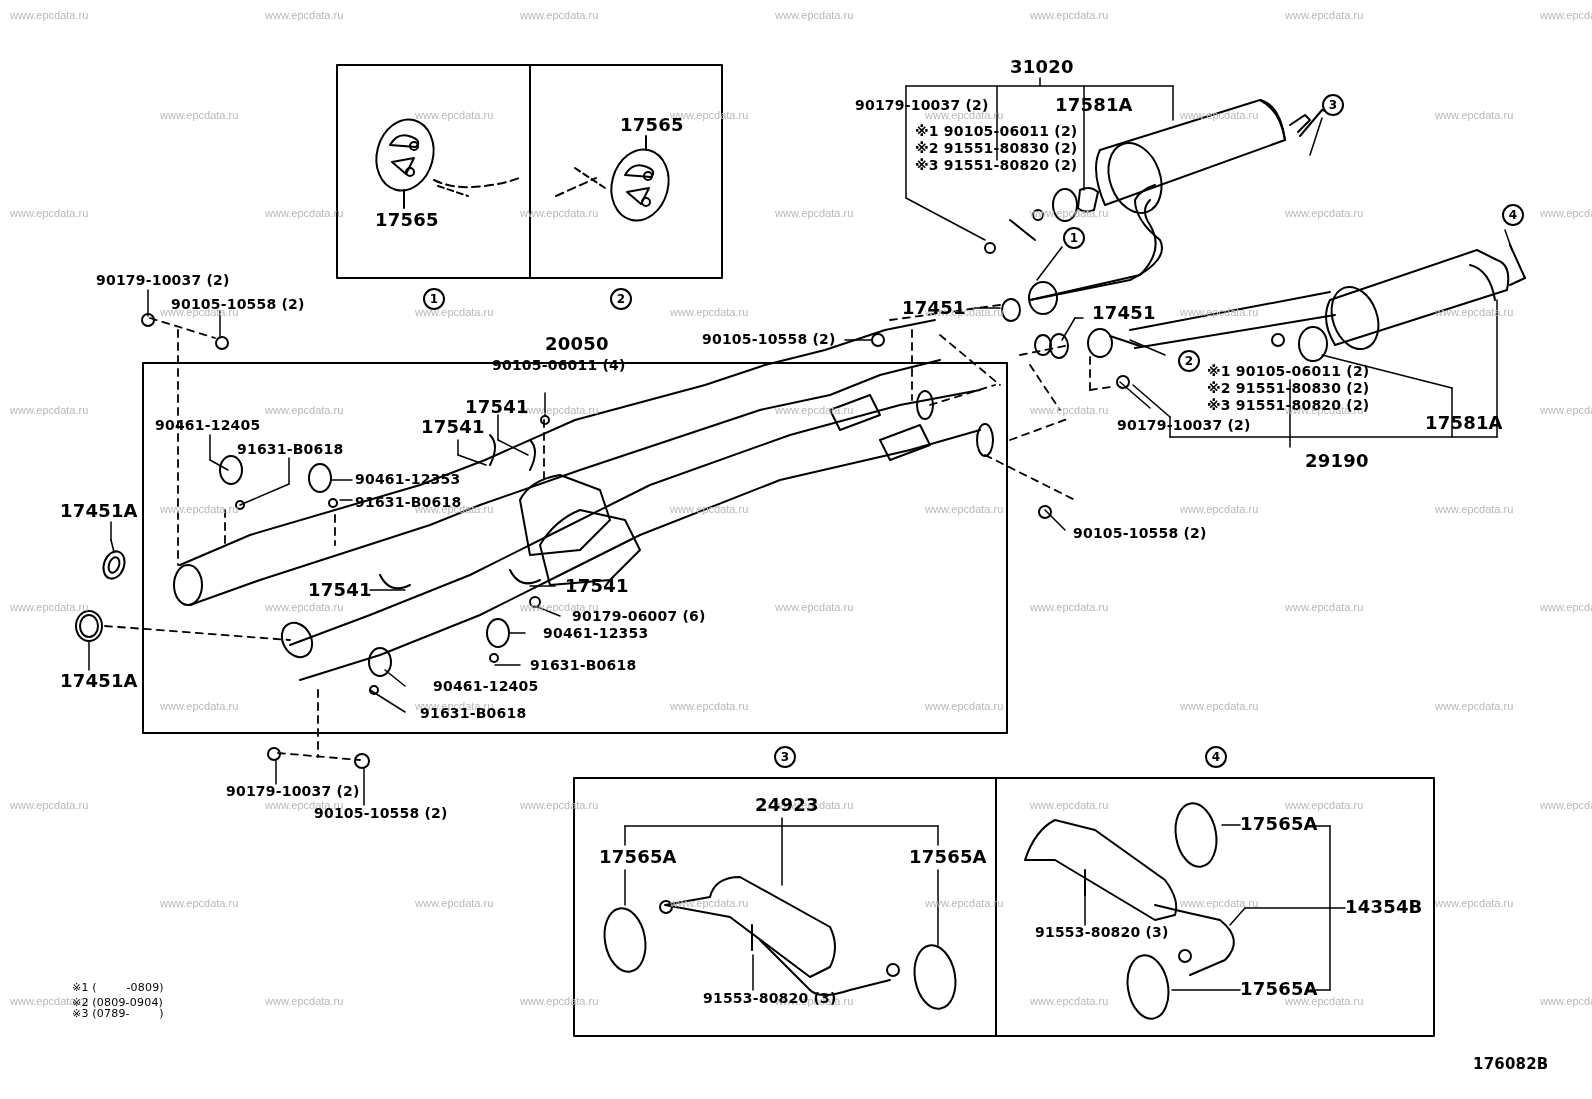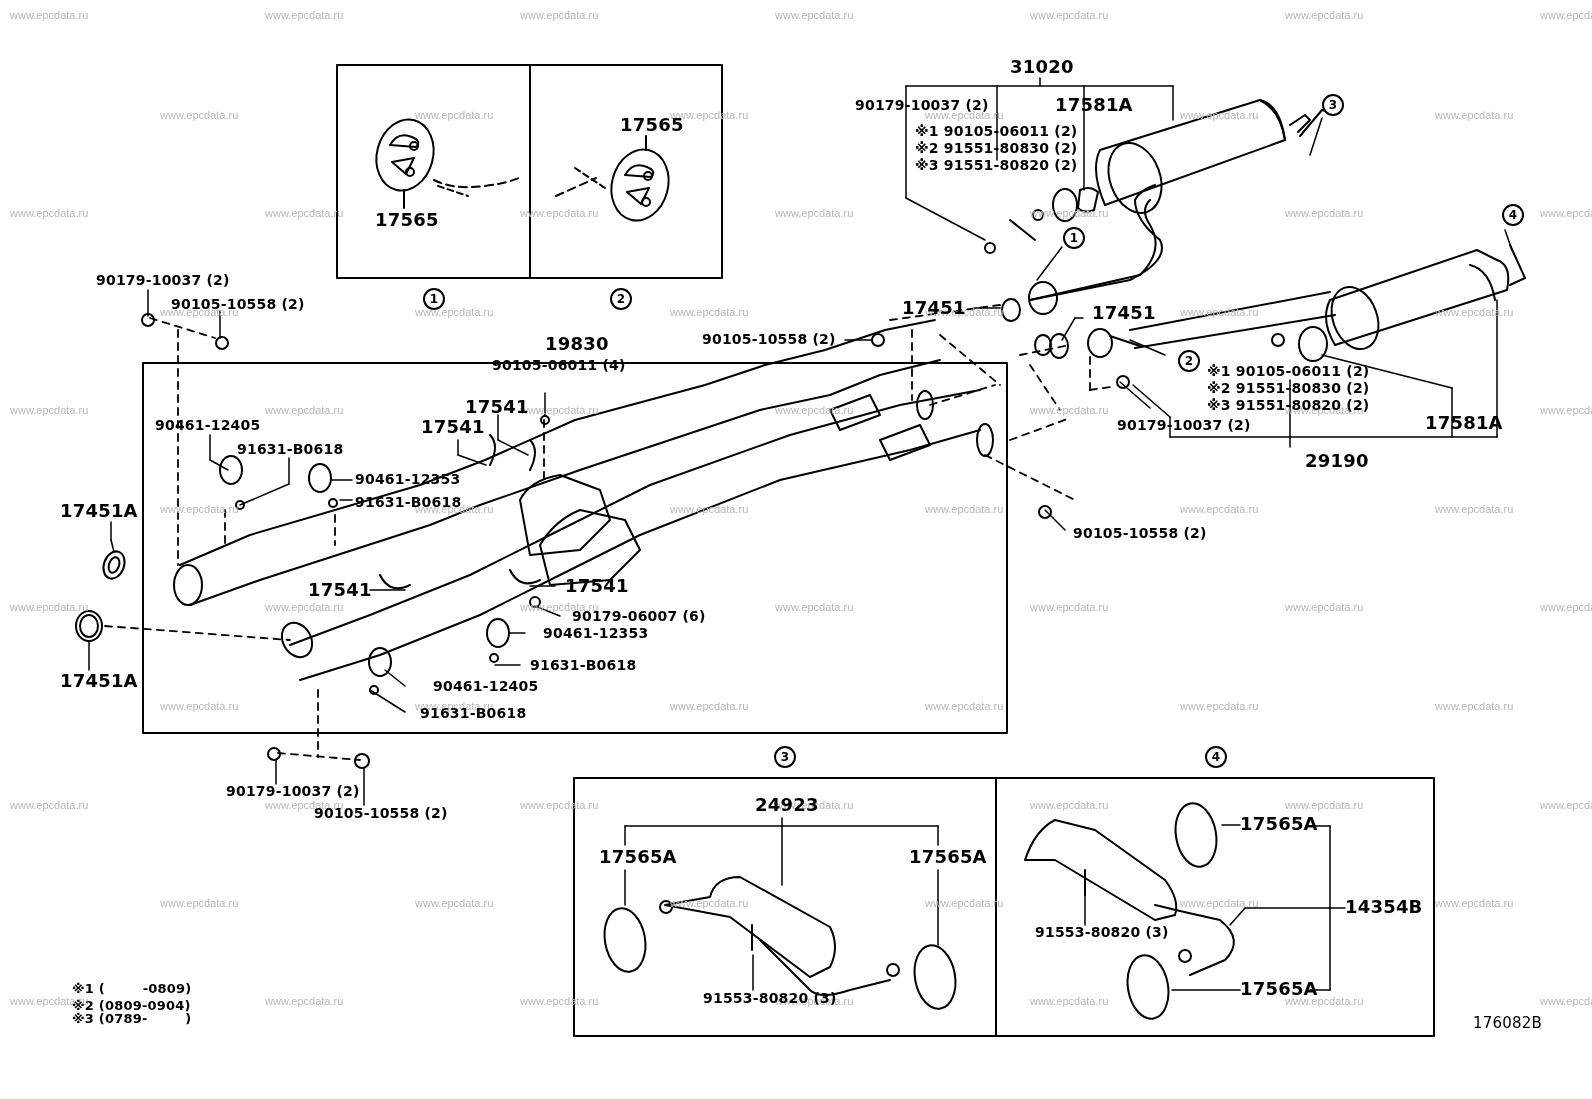--- a/index.html
+++ b/index.html
@@ -2,21 +2,21 @@
 <html><head>
 <meta charset="utf-8">
 <style>
   html, body { margin: 0; padding: 0; background: #ffffff; }
   body { width: 1592px; height: 1099px; position: relative; overflow: hidden;
          font-family: "DejaVu Sans", sans-serif; color: #000; }
   #stage { position: absolute; left: 0; top: 0; width: 1592px; height: 1099px; }
   .lbl { position: absolute; font-family: "DejaVu Sans", sans-serif; font-weight: bold;
          font-size: 14px; letter-spacing: 0.2px; white-space: nowrap; color: #000; line-height: 1; }
   .lbl.big { font-size: 18px; }
-  .lbl.note { font-size: 13px; font-weight: bold; }
+  .lbl.note { font-size: 11px; font-weight: normal; }
   .wm { position: absolute; font-family: "Liberation Sans", sans-serif; font-size: 11px;
         color: #b8b8b8; white-space: nowrap; line-height: 1; }
   .circ { position: absolute; width: 22px; height: 22px; border: 2px solid #000; border-radius: 50%;
           box-sizing: border-box; font-family: "DejaVu Sans", sans-serif; font-weight: bold;
           font-size: 12px; text-align: center; line-height: 18px; background: #fff; }
   svg { position: absolute; left: 0; top: 0; }
 </style>
 </head>
 <body>
 
@@ -339,21 +339,21 @@
 <div class="lbl" style="left:915px;top:124px">※1 90105-06011 (2)</div>
 <div class="lbl" style="left:915px;top:141px">※2 91551-80830 (2)</div>
 <div class="lbl" style="left:915px;top:158px">※3 91551-80820 (2)</div>
 
 <div class="lbl big" style="left:375px;top:211px">17565</div>
 <div class="lbl big" style="left:620px;top:116px">17565</div>
 
 <div class="lbl" style="left:96px;top:273px">90179-10037 (2)</div>
 <div class="lbl" style="left:171px;top:297px">90105-10558 (2)</div>
 
-<div class="lbl big" style="left:545px;top:335px">19830</div>
+<div class="lbl big" style="left:545px;top:335px">20050</div>
 <div class="lbl big" style="left:902px;top:299px">17451</div>
 <div class="lbl" style="left:702px;top:332px">90105-10558 (2)</div>
 <div class="lbl big" style="left:1092px;top:304px">17451</div>
 
 <div class="lbl" style="left:1207px;top:364px">※1 90105-06011 (2)</div>
 <div class="lbl" style="left:1207px;top:381px">※2 91551-80830 (2)</div>
 <div class="lbl" style="left:1207px;top:398px">※3 91551-80820 (2)</div>
 <div class="lbl" style="left:1117px;top:418px">90179-10037 (2)</div>
 <div class="lbl big" style="left:1425px;top:414px">17581A</div>
 <div class="lbl big" style="left:1305px;top:452px">29190</div>
@@ -399,15 +399,15 @@
   <div class="lbl note" style="position:relative;">
     <span>※2</span>
     <span style="white-space:pre">(0809-0904)</span>
   </div>
   <div class="lbl note" style="position:relative">
     <span>※3</span>
     <span style="white-space:pre">(0789-        )</span>
   </div>
 </div>
 
-<div class="lbl" style="left:1473px;top:1016px;font-size:15px;font-weight:normal">176082B</div>
+<div class="lbl" style="left:1473px;top:1057px;font-size:15px;font-weight:bold">176082B</div>
 
 </div>
 
 </body></html>

